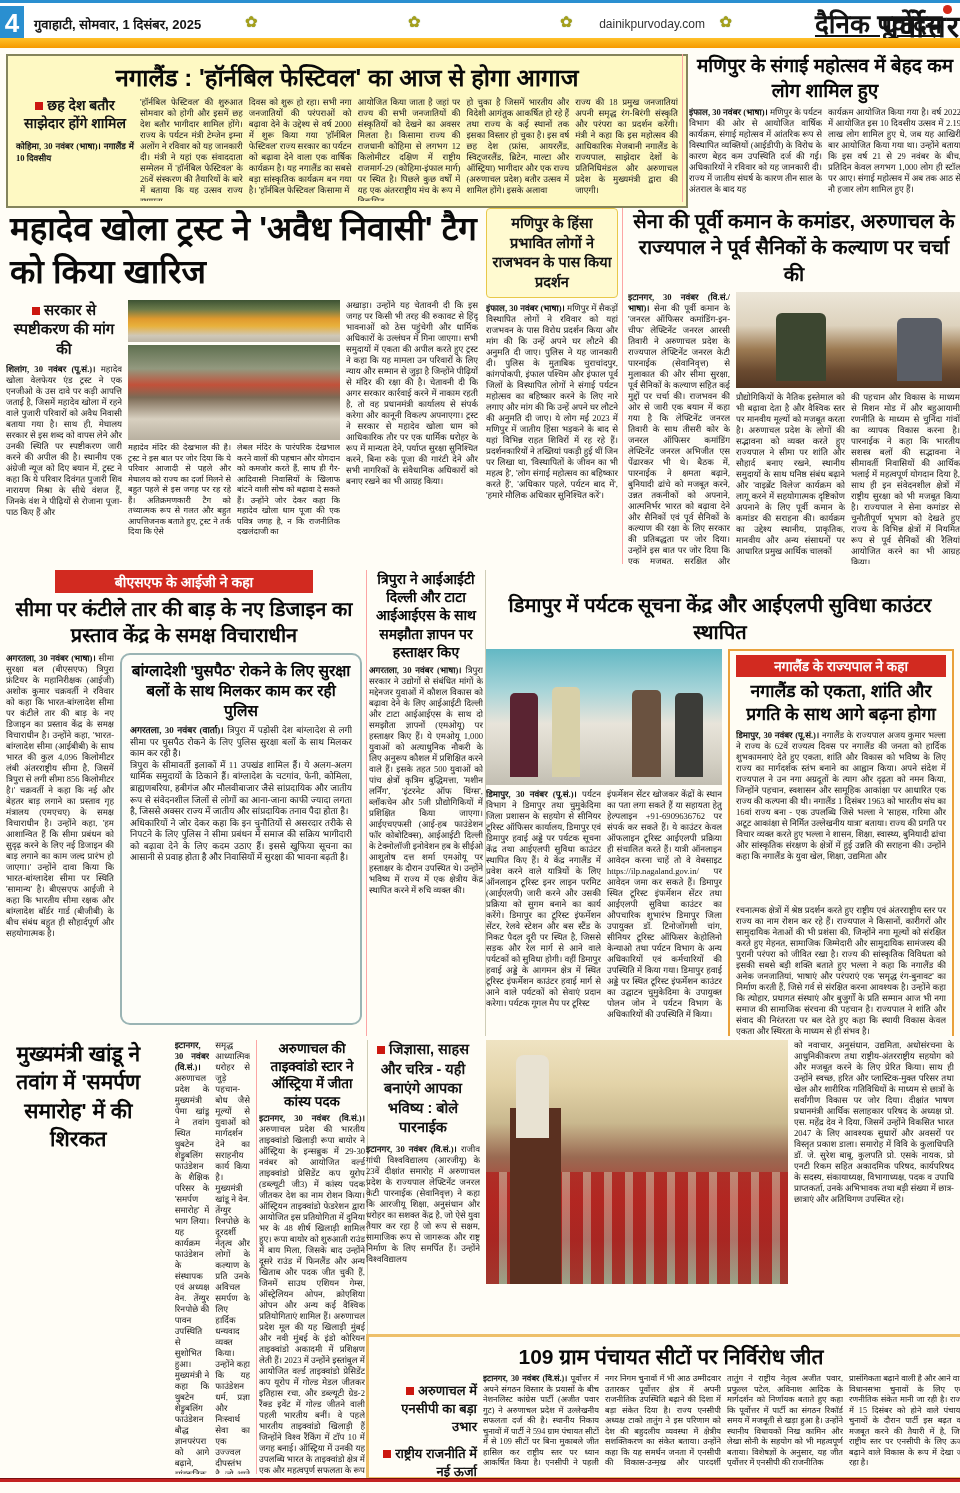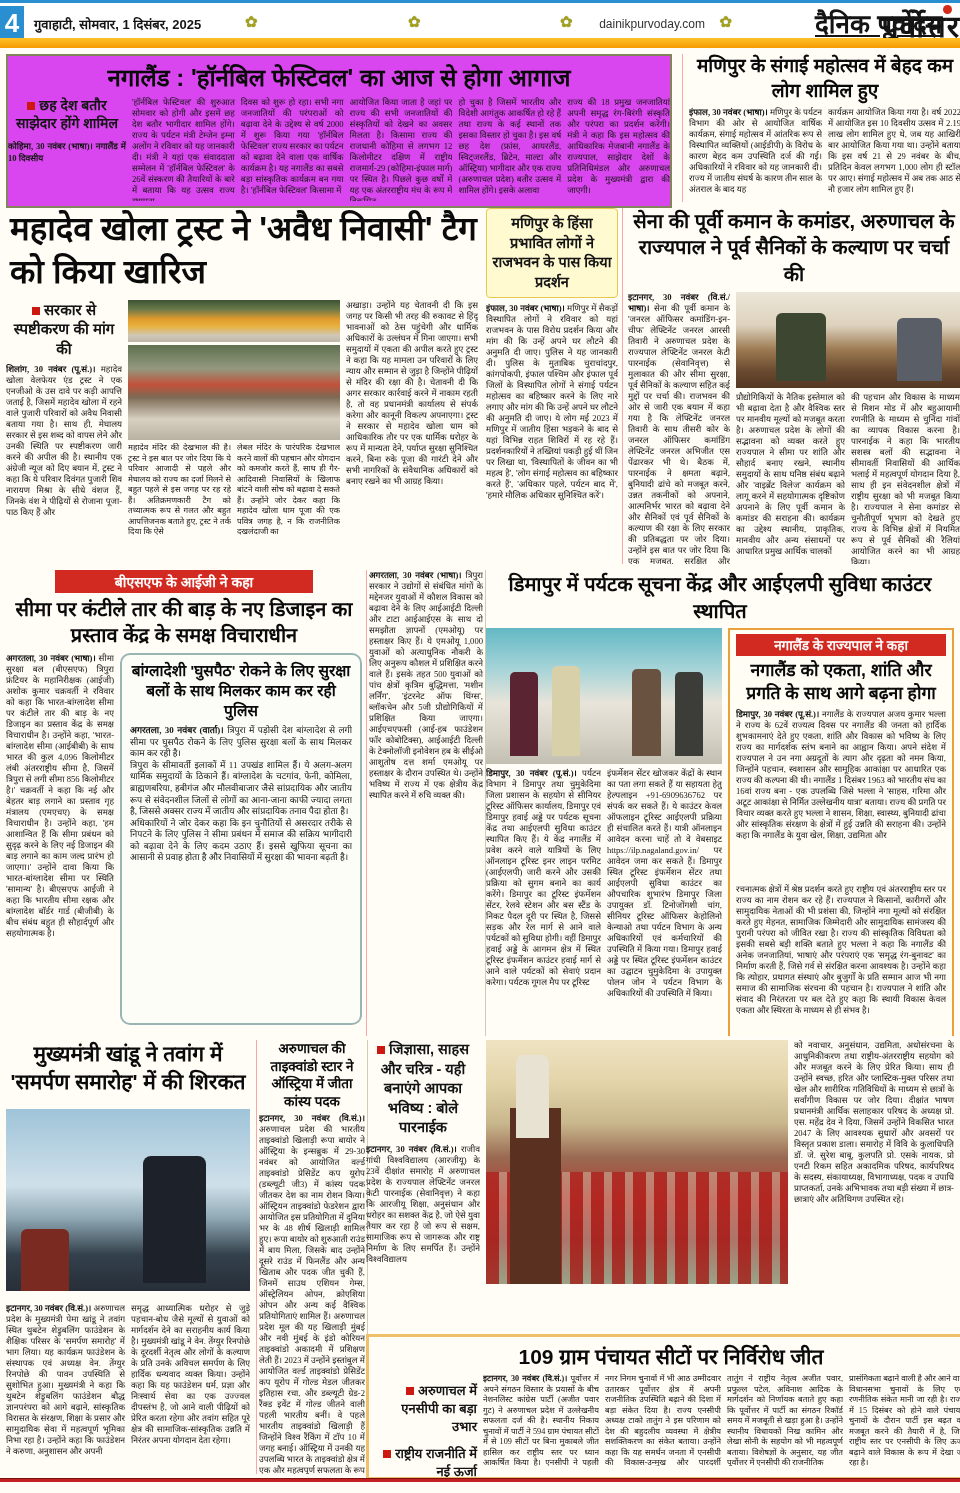--- a/index.html
+++ b/index.html
@@ -26,21 +26,21 @@
   .cols{display:flex;gap:6px;}
   .col{flex:1;font-size:8.6px;line-height:1.28;text-align:justify;overflow:hidden;}
   .dl{font-weight:bold;}
   .sq{display:inline-block;width:8px;height:8px;background:#cc1810;margin-right:4px;}
   .kicker{background:#d22a20;color:#fff;font-family:"Liberation Sans",sans-serif;font-weight:bold;
           text-align:center;padding:2px 4px;}
   .photo{background:#ccc;}
   .vrule-r{border-right:1px solid #cfcdb6;}
   .vrule-l{border-left:1px solid #fca5a5;}
   
-  #art-hornbill{left:6px;top:54px;width:662px;height:146px;border:2px solid #84845c;background:#d946ef;padding:2px 0;}
+  #art-hornbill{left:6px;top:54px;width:662px;height:146px;border:2px solid #84845c;background:#fef9c3;padding:2px 8px;}
   #art-hornbill .hl{font-size:24px;margin:2px 0 4px 0;}
   #hb-sub{width:118px;flex:none;text-align:center;}
   #hb-sub .s{font:bold 14px "Liberation Sans",sans-serif;line-height:1.25;}
   #hb-sub .d{font-size:8.6px;text-align:justify;margin-top:8px;}
   #art-sangai{left:682px;top:54px;width:272px;height:148px;}
   #art-sangai .hl{font-size:19px;line-height:1.3;margin-bottom:4px;}
   
   #art-mahadev{left:6px;top:208px;width:476px;height:356px;}
   #art-mahadev .hl{font-size:33px;line-height:1.3;text-align:left;padding-left:4px;margin-bottom:6px;}
   #md-sub{width:116px;flex:none;}
@@ -64,33 +64,33 @@
   #art-bsf{left:6px;top:570px;width:356px;height:466px;}
   #bsf-kick{width:250px;margin:0 auto 3px auto;font-size:14px;}
   #art-bsf .hl{font-size:20px;line-height:1.3;margin-bottom:5px;}
   #bsf-left{width:108px;flex:none;}
   #bd-box{flex:1;border:2px solid #9ab4b4;border-radius:10px;background:#fdfdf8;padding:6px 8px;overflow:hidden;}
   #bd-box .hl{font-size:15.5px;line-height:1.3;margin-bottom:4px;}
   #bd-box .body-txt{font-size:9px;}
   #art-tripura{left:366px;top:570px;width:114px;height:466px;padding:0 2px;}
   #art-tripura .hl{font-size:14px;line-height:1.3;margin-bottom:4px;}
   #art-dimapur{left:486px;top:570px;width:468px;height:466px;}
-  #art-dimapur > .hl{font-size:20px;margin-bottom:4px;}
+  #art-dimapur > .hl{font-size:20px;margin-bottom:4px;margin-top:21px;}
   #dm-left{width:236px;flex:none;display:flex;flex-direction:column;gap:4px;}
   #dm-photo{height:136px;background:linear-gradient(180deg,#63b8c4 0%,#a6d4d8 30%,#e8e4da 55%,#d6d2c6 80%,#c2beb2 100%);position:relative;}
   #dm-photo .fig1{position:absolute;left:10%;bottom:6%;width:12%;height:62%;background:#5a2432;border-radius:5px 5px 0 0;}
   #dm-photo .fig2{position:absolute;left:28%;bottom:6%;width:12%;height:66%;background:#d8d0a8;border-radius:5px 5px 0 0;}
   #dm-photo .fig3{position:absolute;right:26%;bottom:6%;width:12%;height:64%;background:#6a5240;border-radius:5px 5px 0 0;}
   #dm-photo .fig4{position:absolute;right:8%;bottom:6%;width:12%;height:62%;background:#3c3c38;border-radius:5px 5px 0 0;}
   #dm-left .cols{flex:1;}
   #ng-box{flex:1;border:2px solid #e9a13b;background:#fffdf4;padding:4px 6px;overflow:hidden;}
   #ng-box .kicker{font-size:13.5px;margin-bottom:3px;}
   #ng-box .hl{font-size:17.5px;line-height:1.3;margin-bottom:4px;}
   
-  #art-khandu{left:6px;top:1040px;width:244px;height:434px;display:flex;flex-direction:column;gap:12px;}
+  #art-khandu{left:6px;top:1040px;width:244px;height:434px;display:flex;flex-direction:row;gap:12px;}
   #art-khandu .hl{font-size:21px;line-height:1.35;}
   #kh-photo{height:182px;background:linear-gradient(180deg,#9fc4d8 0%,#cfe0ea 42%,#8fa8b4 60%,#33414c 80%,#272e38 100%);position:relative;flex:none;}
   #kh-photo .fig1{position:absolute;right:18%;top:26%;width:26%;height:70%;background:#1d222a;border-radius:8px 8px 0 0;}
   #kh-photo .fig2{position:absolute;left:6%;bottom:0;width:20%;height:34%;background:#7a2a20;border-radius:6px 6px 0 0;}
   #art-khandu .cols{flex:1;}
   #art-tkd{left:256px;top:1040px;width:106px;height:434px;padding:0 2px;}
   #art-tkd .hl{font-size:13.5px;line-height:1.3;margin-bottom:3px;}
   #art-rgu{left:366px;top:1040px;width:588px;height:288px;}
   #art-rgu > .hl{font-size:26px;margin-bottom:4px;}
   #rgu-sub{width:114px;flex:none;}
@@ -207,20 +207,21 @@
         <div class="body-txt">
           <span class="dl">अगरतला, 30 नवंबर (वार्ता)।</span> <span>त्रिपुरा में पड़ोसी देश बांग्लादेश से लगी सीमा पर घुसपैठ रोकने के लिए पुलिस सुरक्षा बलों के साथ मिलकर काम कर रही है।</span><br>
           <span>त्रिपुरा के सीमावर्ती इलाकों में 11 उपखंड शामिल हैं। ये अलग-अलग धार्मिक समुदायों के ठिकाने हैं। बांग्लादेश के चटगांव, फेनी, कोमिला, ब्राह्मणबरिया, हबीगंज और मौलवीबाजार जैसे सांप्रदायिक और जातीय रूप से संवेदनशील जिलों से लोगों का आना-जाना काफी ज्यादा लगता है, जिससे अक्सर राज्य में जातीय और सांप्रदायिक तनाव पैदा होता है।</span><br>
           <span>अधिकारियों ने जोर देकर कहा कि इन चुनौतियों से असरदार तरीके से निपटने के लिए पुलिस ने सीमा प्रबंधन में समाज की सक्रिय भागीदारी को बढ़ावा देने के लिए कदम उठाए हैं। इससे खुफिया सूचना का आसानी से प्रवाह होता है और निवासियों में सुरक्षा की भावना बढ़ती है।</span>
         </div>
       </div>
     </div>
   </div>
 
   <div class="art vrule-l vrule-r" id="art-tripura">
+    <div class="hl">त्रिपुरा ने आईआईटी दिल्ली और टाटा आईआईएस के साथ समझौता ज्ञापन पर हस्ताक्षर किए</div>
     <div class="body-txt" style="height:390px;">
       <span class="dl">अगरतला, 30 नवंबर (भाषा)।</span> <span>त्रिपुरा सरकार ने उद्योगों से संबंधित मांगों के मद्देनजर युवाओं में कौशल विकास को बढ़ावा देने के लिए आईआईटी दिल्ली और टाटा आईआईएस के साथ दो समझौता ज्ञापनों (एमओयू) पर हस्ताक्षर किए हैं। ये एमओयू 1,000 युवाओं को अत्याधुनिक नौकरी के लिए अनुरूप कौशल में प्रशिक्षित करने वाले हैं। इसके तहत 500 युवाओं को पांच क्षेत्रों कृत्रिम बुद्धिमत्ता, 'मशीन लर्निंग', 'इंटरनेट ऑफ थिंग्स', ब्लॉकचेन और 5जी प्रौद्योगिकियों में प्रशिक्षित किया जाएगा। आईएचएफसी (आई-हब फाउंडेशन फॉर कोबोटिक्स), आईआईटी दिल्ली के टेक्नोलॉजी इनोवेशन हब के सीईओ आशुतोष दत्त शर्मा एमओयू पर हस्ताक्षर के दौरान उपस्थित थे। उन्होंने भविष्य में राज्य में एक क्षेत्रीय केंद्र स्थापित करने में रुचि व्यक्त की।</span>
     </div>
   </div>
 
   <div class="art" id="art-dimapur">
     <div class="hl">डिमापुर में पर्यटक सूचना केंद्र और आईएलपी सुविधा काउंटर स्थापित</div>
     <div class="cols" style="height:428px;">
       <div id="dm-left">
         <div id="dm-photo" class="photo">

